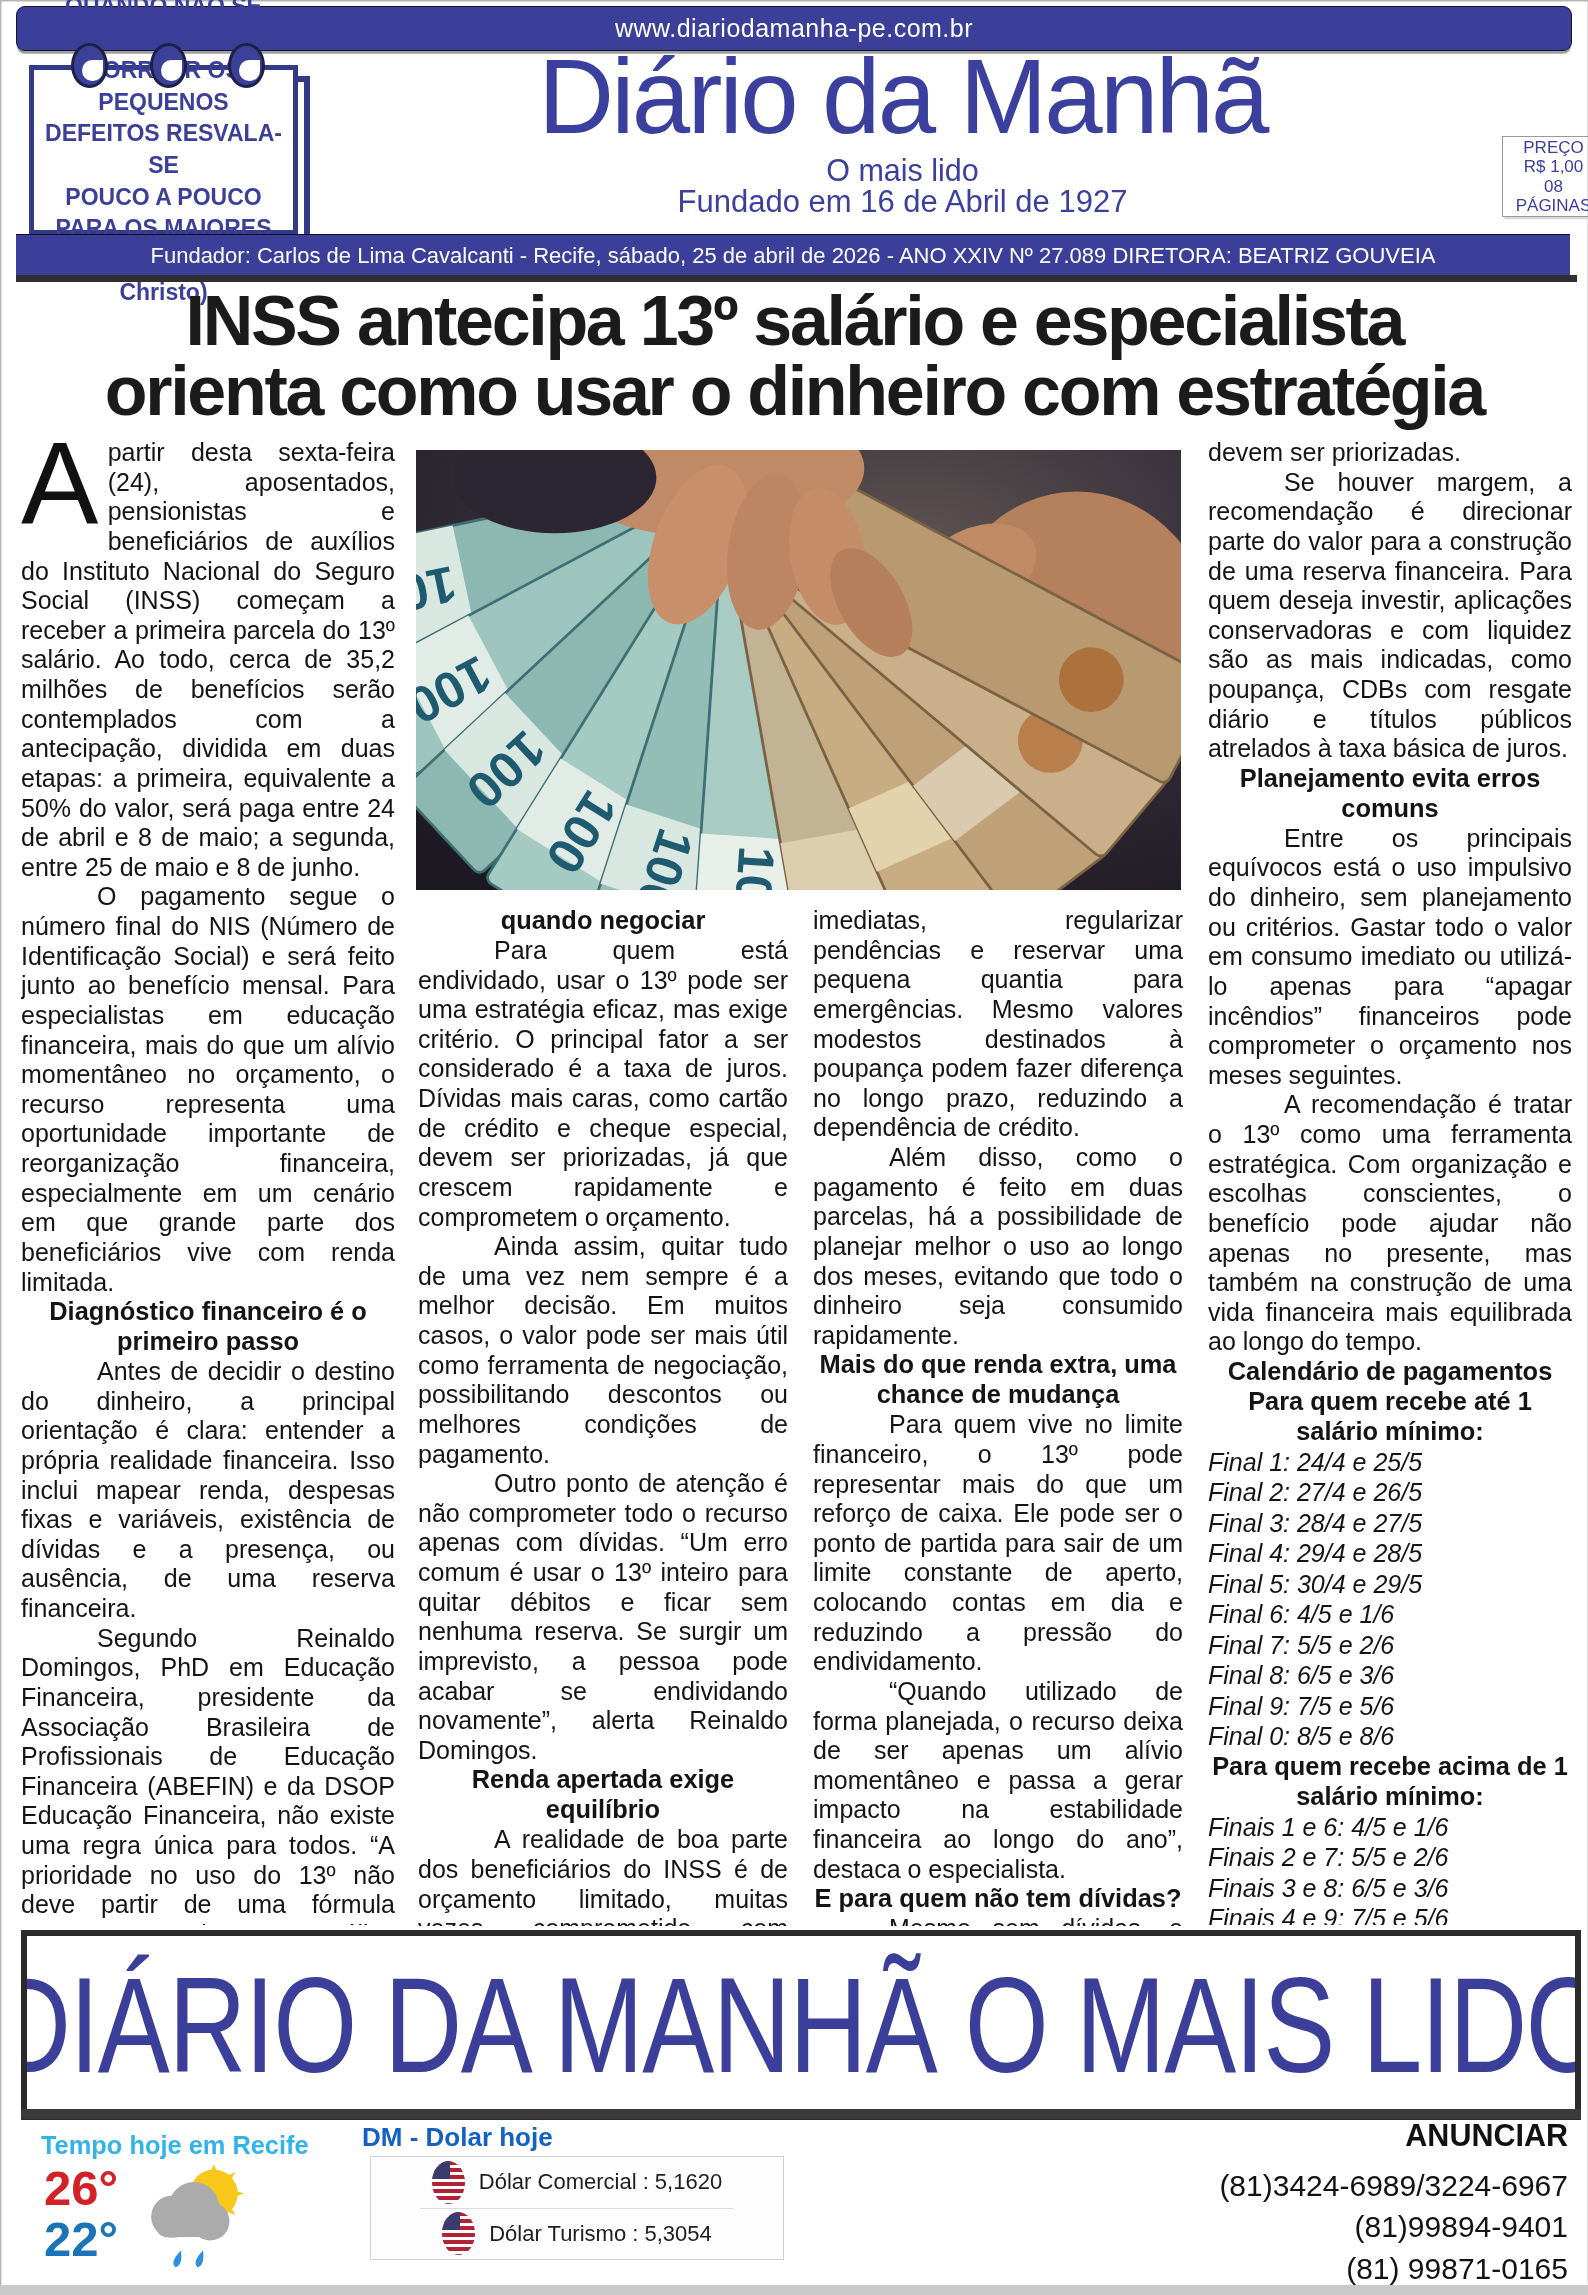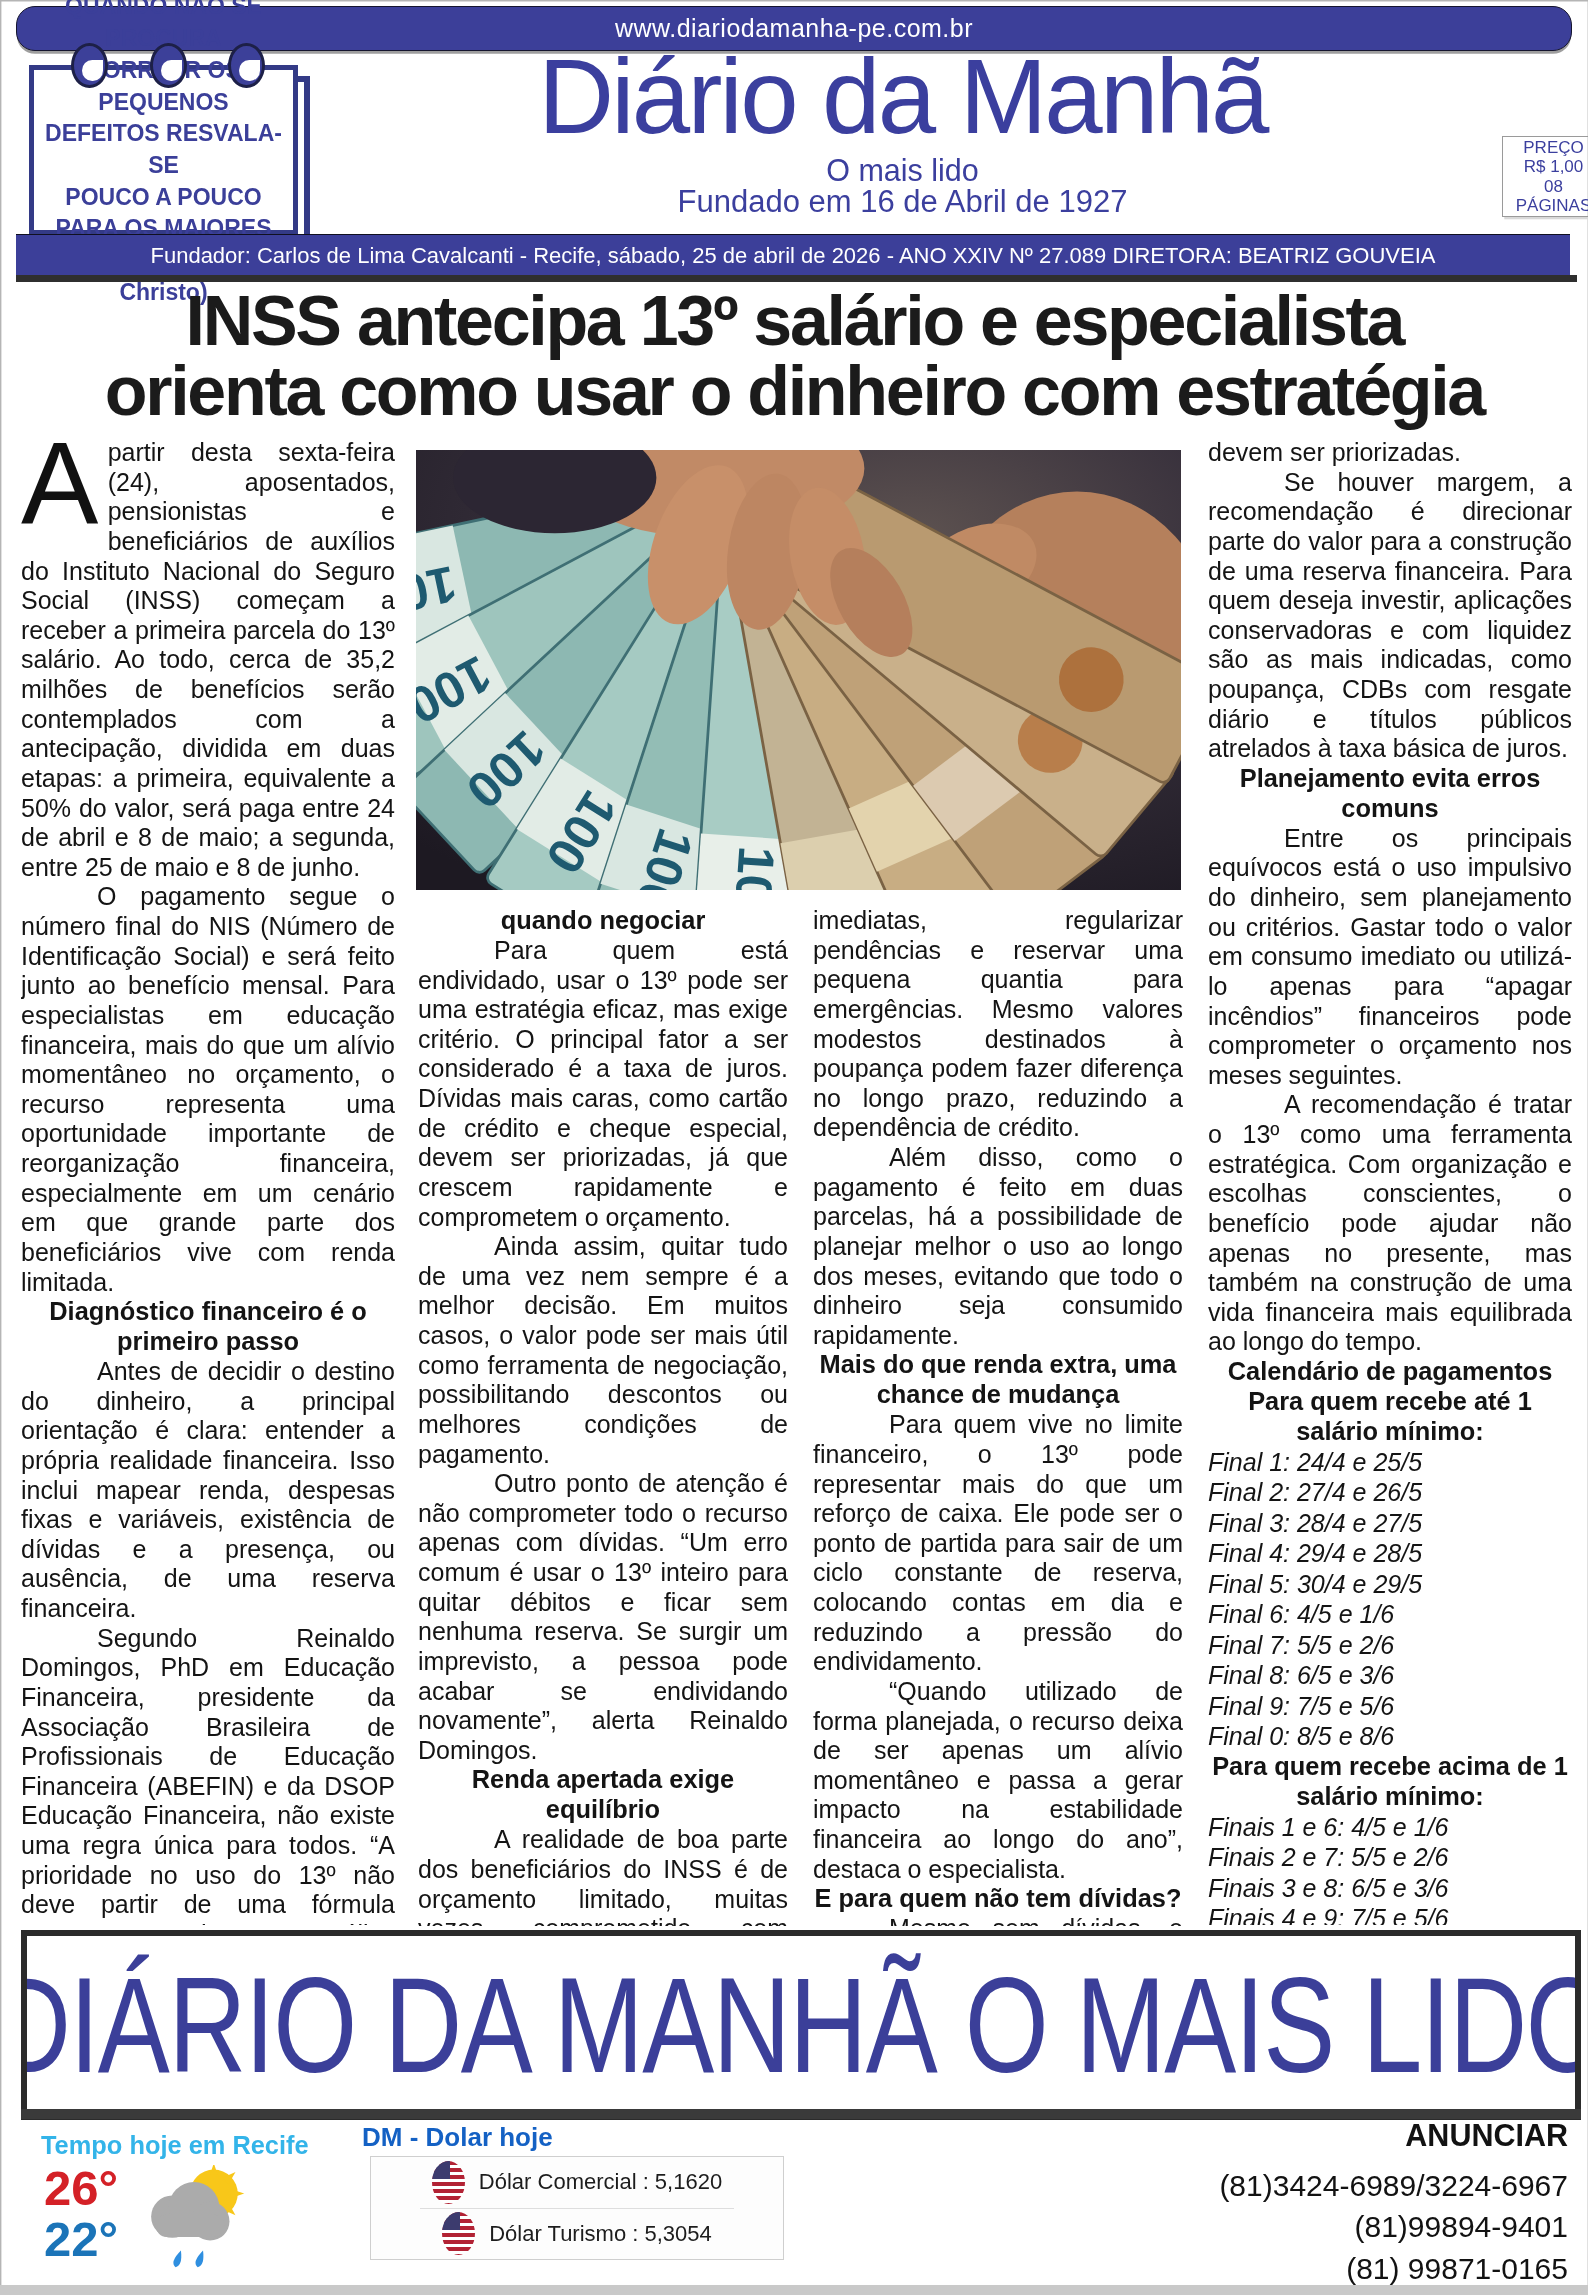--- a/index.html
+++ b/index.html
@@ -1,21 +1,21 @@
 <!DOCTYPE html>
 <html style="font-size:7.4px"><head>
 <meta charset="utf-8">
 <style>
   html,body{margin:0;padding:0;background:#e6e6e6;font-family:"Liberation Sans",sans-serif;}
   #page{position:relative;width:1589px;height:2295px;background:#ffffff;margin:0 auto;
         box-shadow:0 0 0 1.4px #b5b5b5 inset;overflow:hidden;color:#141414;}
 
   
   .url-bar{position:absolute;left:16px;top:5.6px;width:1554px;height:43px;background:#3c3f99;
-           border:1.9px solid #15152e;border-radius:19px;display:flex;align-items:center;justify-content:center;
+           border:1.9px solid #15152e;border-radius:9px;display:flex;align-items:center;justify-content:center;
            box-shadow:0 3.7px 0 -0.9px rgba(40,40,40,.45);text-align:right;}
   .url-bar span{color:#fff;font-size:25px;letter-spacing:0.5px;}
 
   
   .motto-card{position:absolute;left:29px;top:65px;width:259px;height:160px;background:#fff;
               border:5.1px solid #333a86;box-shadow:12px 11px 0 -6px #ffffff,12px 11px 0 0 #333a86;
               display:flex;flex-direction:column;align-items:center;justify-content:center;}
   .motto-card .line{color:#3b3f99;font-size:23px;line-height:1.38;text-align:center;font-weight:700;}
   .ring{position:absolute;top:-27px;width:30.5px;height:39px;background:#3c4099;border:3.7px solid #1d2047;
         border-radius:50%;}
@@ -222,21 +222,21 @@
     <p>Outro ponto de atenção é não comprometer todo o recurso apenas com dívidas. “Um erro comum é usar o 13º inteiro para quitar débitos e ficar sem nenhuma reserva. Se surgir um imprevisto, a pessoa pode acabar se endividando novamente”, alerta Reinaldo Domingos.</p>
     <h3>Renda apertada exige equilíbrio</h3>
     <p>A realidade de boa parte dos beneficiários do INSS é de orçamento limitado, muitas vezes comprometido com despesas básicas. Nesse contexto, o 13º precisa ser utilizado com equilíbrio.</p>
 
   </div>
 
   <div id="col3" class="col">
     <p class="noindent">imediatas, regularizar pendências e reservar uma pequena quantia para emergências. Mesmo valores modestos destinados à poupança podem fazer diferença no longo prazo, reduzindo a dependência de crédito.</p>
     <p>Além disso, como o pagamento é feito em duas parcelas, há a possibilidade de planejar melhor o uso ao longo dos meses, evitando que todo o dinheiro seja consumido rapidamente.</p>
     <h3>Mais do que renda extra, uma chance de mudança</h3>
-    <p>Para quem vive no limite financeiro, o 13º pode representar mais do que um reforço de caixa. Ele pode ser o ponto de partida para sair de um ciclo constante de reserva, colocando contas em dia e reduzindo a pressão do endividamento.</p>
+    <p>Para quem vive no limite financeiro, o 13º pode representar mais do que um reforço de caixa. Ele pode ser o ponto de partida para sair de um limite constante de aperto, colocando contas em dia e reduzindo a pressão do endividamento.</p>
     <p>“Quando utilizado de forma planejada, o recurso deixa de ser apenas um alívio momentâneo e passa a gerar impacto na estabilidade financeira ao longo do ano”, destaca o especialista.</p>
     <h3>E para quem não tem dívidas?</h3>
     <p>Mesmo sem dívidas, o uso do 13º exige planejamento. Muitas vezes, existem demandas reprimidas, como gastos com saúde ou manutenção da casa, que</p>
   </div>
 
   <div id="col4" class="col">
     <p class="noindent">devem ser priorizadas.</p>
     <p>Se houver margem, a recomendação é direcionar parte do valor para a construção de uma reserva financeira. Para quem deseja investir, aplicações conservadoras e com liquidez são as mais indicadas, como poupança, CDBs com resgate diário e títulos públicos atrelados à taxa básica de juros.</p>
     <h3>Planejamento evita erros comuns</h3>
     <p>Entre os principais equívocos está o uso impulsivo do dinheiro, sem planejamento ou critérios. Gastar todo o valor em consumo imediato ou utilizá-lo apenas para “apagar incêndios” financeiros pode comprometer o orçamento nos meses seguintes.</p>

